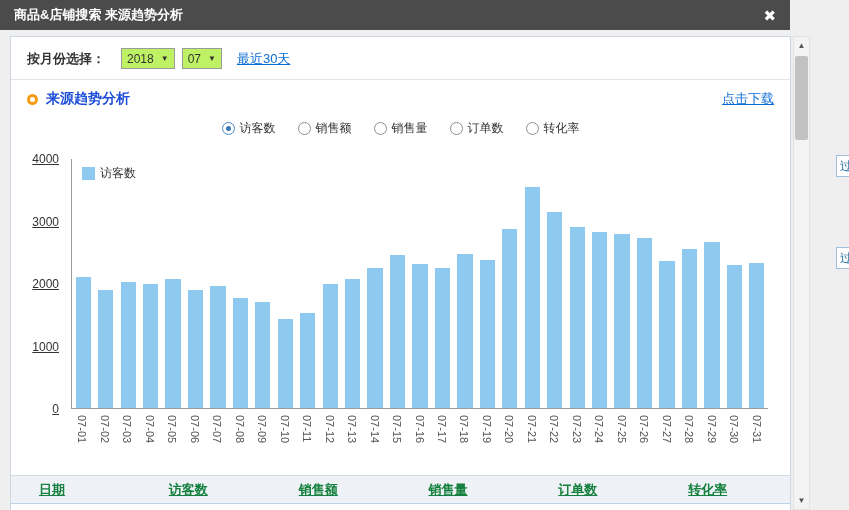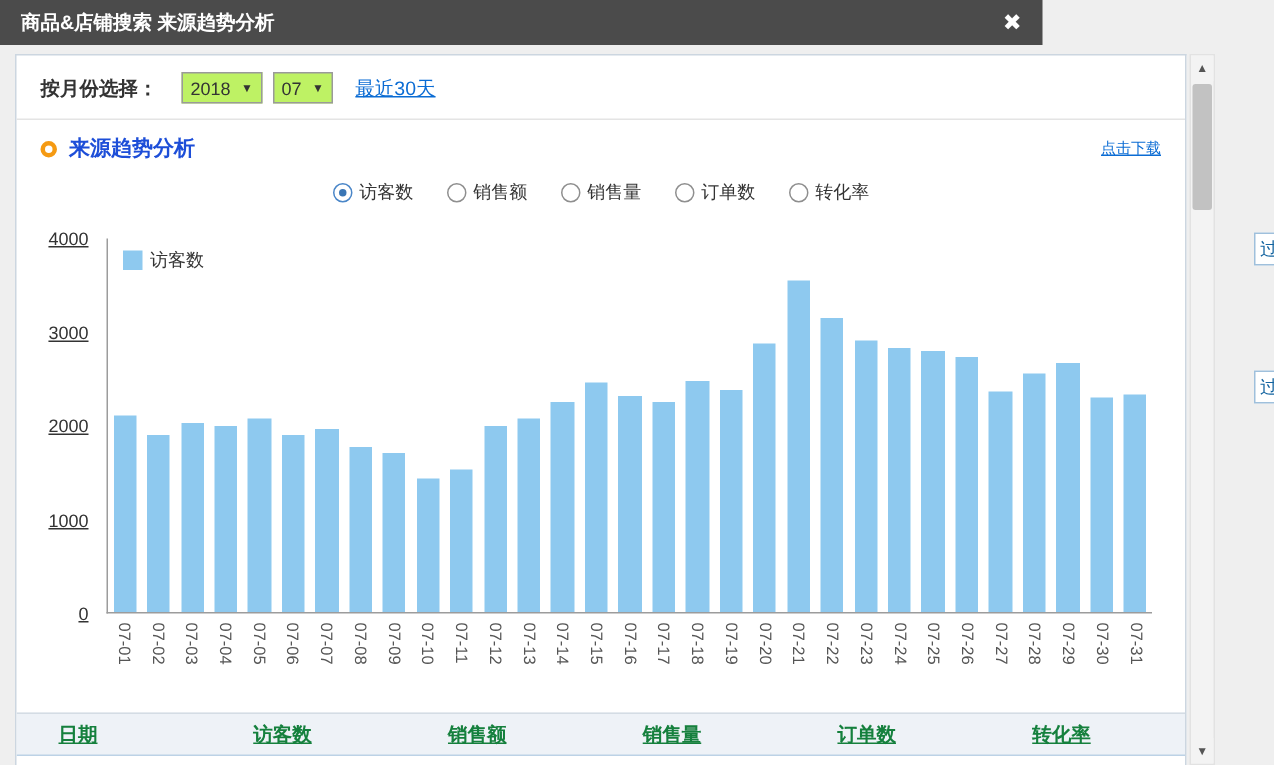--- a/index.html
+++ b/index.html
@@ -1,20 +1,20 @@
 <!DOCTYPE html>
 <html><head>
 <meta charset="utf-8">
 <style>
   * { margin:0; padding:0; box-sizing:border-box; }
   html,body { width:849px; height:510px; overflow:hidden;
     font-family:"Liberation Sans","DejaVu Sans",sans-serif; background:#efefef; }
 
   
-  .titlebar { position:absolute; left:0; top:0; width:695px; height:30px;
+  .titlebar { position:absolute; left:0; top:0; width:790px; height:30px;
     background:#4b4b4b; color:#fff; display:flex; align-items:center;
     padding:0 14px; font-size:13px; font-weight:bold; }
   .titlebar .close { margin-left:auto; font-size:15px; font-weight:bold;
     color:#fff; cursor:pointer; line-height:1; }
 
   
   .panel { position:absolute; left:10px; top:36px; width:781px; height:474px;
     background:#fff; border:1px solid #ccd6e0; border-bottom:none; overflow:hidden; }
 
   
@@ -26,21 +26,21 @@
     margin-right:7px; cursor:pointer; }
   .select .caret { margin-left:7px; font-size:8px; color:#333; }
   .link { color:#0b6cd4; text-decoration:underline; cursor:pointer; }
   .controls .recent { margin-left:8px; font-size:13px; }
 
   
   .section-hd { display:flex; align-items:center; padding:10px 16px 6px 16px; }
   .ring-icon { width:11px; height:11px; border:3px solid #f59a12; border-radius:50%;
     background:#fff; margin-right:8px; flex:0 0 auto; }
   .section-title { color:#1d4ed8; font-size:14px; font-weight:bold; }
-  .download { margin-left:auto; font-size:10px; }
+  .download { margin-left:auto; font-size:13px; }
 
   
   .metrics { display:flex; justify-content:center; align-items:center; padding:6px 0 4px 0; }
   .metric { display:inline-flex; align-items:center; margin:0 11px; font-size:12px;
     color:#333; cursor:pointer; }
   .metric .dot { width:13px; height:13px; border-radius:50%; border:1px solid #8f8f8f;
     background:#fff; margin-right:5px; position:relative; }
   .metric.selected .dot { border-color:#4a86c8; }
   .metric.selected .dot::after { content:""; position:absolute; left:3px; top:3px;
     right:3px; bottom:3px; border-radius:50%; background:#3a76b5; }

